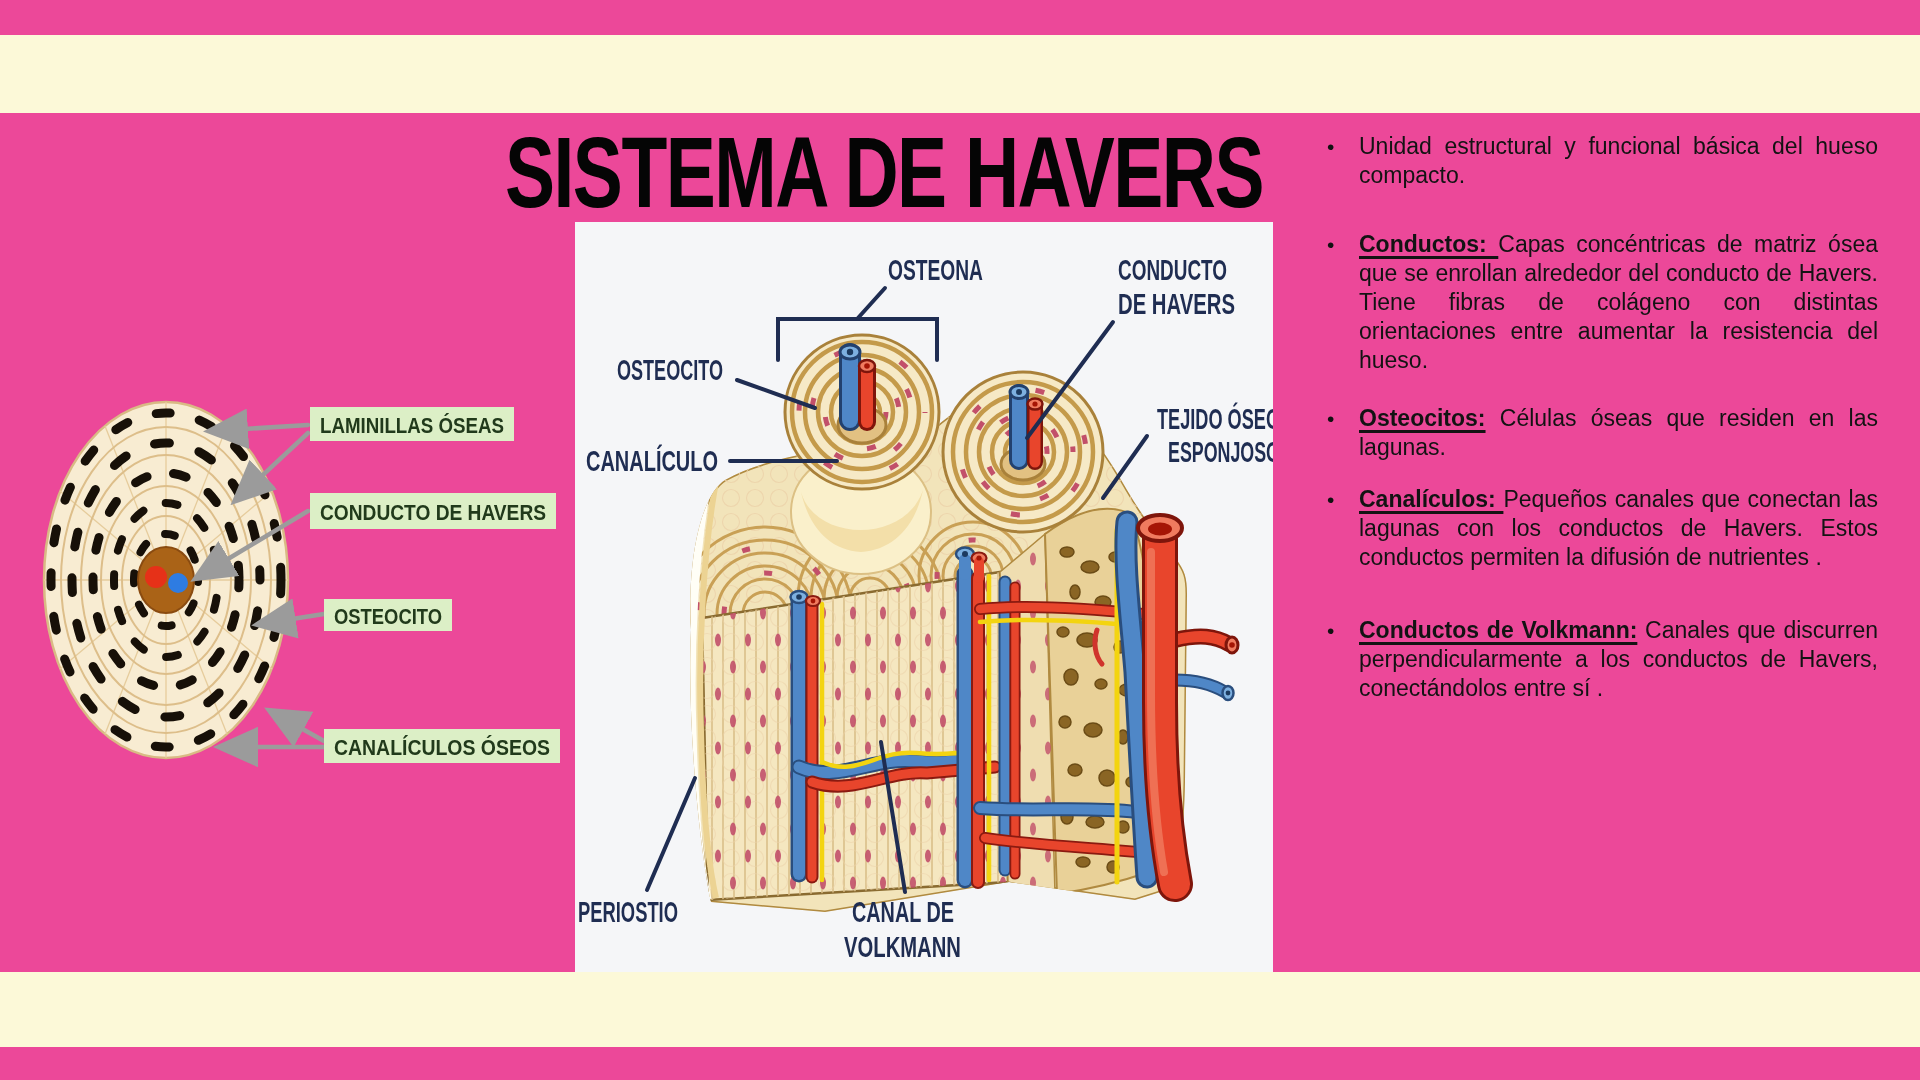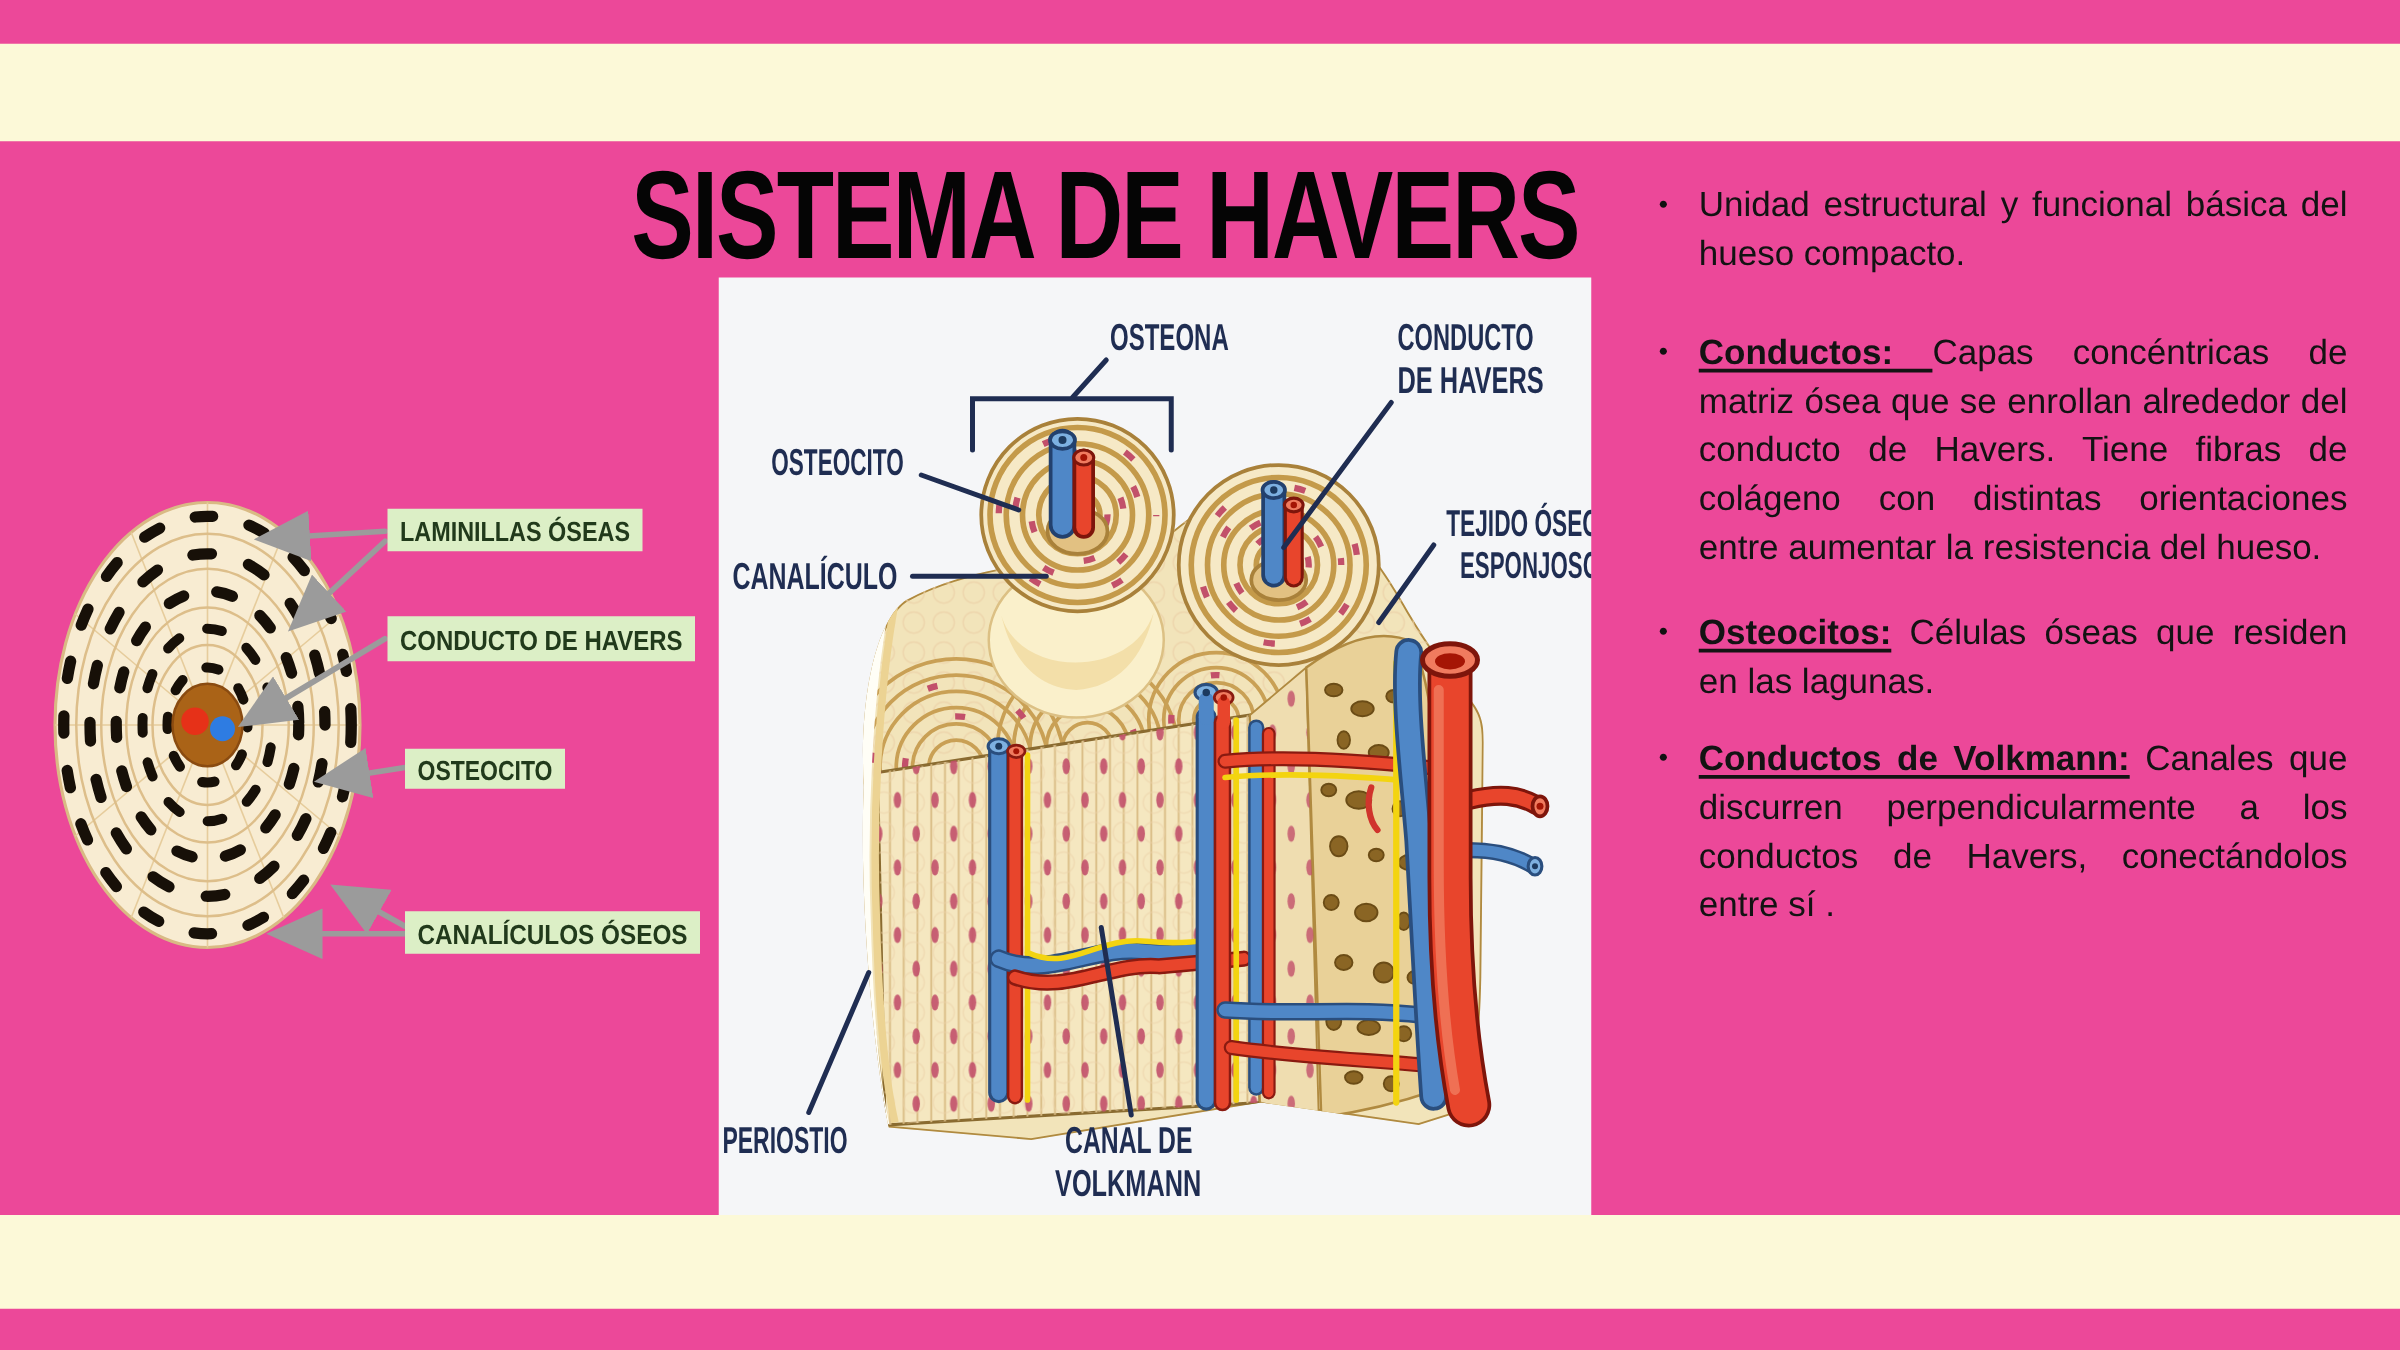--- a/index.html
+++ b/index.html
@@ -16,22 +16,22 @@
     line-height:1; letter-spacing:-2px; transform:scaleX(0.75); transform-origin:center;
     white-space:nowrap;
   }
   #panel{
     position:absolute; left:575px; top:222px; width:698px; height:750px;
     background:#f5f6f8;
   }
   #left-diagram{position:absolute; left:30px; top:395px; width:540px; height:380px;}
   #central-diagram{position:absolute; left:575px; top:222px; width:698px; height:750px;}
   #bullets{
-    position:absolute; left:1326px; top:144px; width:552px;
-    font-size:28px; line-height:39px; color:#131313;
+    position:absolute; left:1326px; top:132px; width:552px;
+    font-size:23px; line-height:29px; color:#131313;
   }
   #bullets ul{list-style:none; margin:0; padding:0;}
   #bullets li{
     position:relative; padding-left:33px; text-align:justify;
   }
   #bullets li::before{
     content:"\2022"; position:absolute; left:1px; top:0; font-size:21px; color:#111;
   }
   #bullets li:nth-child(1){margin-bottom:40px;}
   #bullets li:nth-child(2){margin-bottom:29px;}
@@ -366,17 +366,18 @@
       <text class="navy-label" x="277" y="700" textLength="102" lengthAdjust="spacingAndGlyphs">CANAL DE</text>
       <text class="navy-label" x="269" y="735" textLength="117" lengthAdjust="spacingAndGlyphs">VOLKMANN</text>
     </g>
   </svg>
 
   <div id="bullets">
     <ul>
       <li><span class="term"></span><span>Unidad estructural y funcional básica del hueso compacto.</span></li>
       <li><span class="term">Conductos: </span><span>Capas concéntricas de matriz ósea que se enrollan alrededor del conducto de Havers.  Tiene fibras de colágeno con distintas orientaciones entre aumentar la resistencia del hueso.</span></li>
       <li><span class="term">Osteocitos:</span><span> Células óseas que residen en las lagunas.</span></li>
+      <li><span class="term">Canalículos: </span><span>Pequeños canales que conectan las lagunas con los conductos de Havers. Estos conductos permiten la difusión de nutrientes .</span></li>
       <li><span class="term">Conductos de Volkmann:</span><span> Canales que discurren perpendicularmente a los conductos de Havers, conectándolos entre sí .</span></li>
     </ul>
   </div>
 
 </div>
 
 </body></html>

